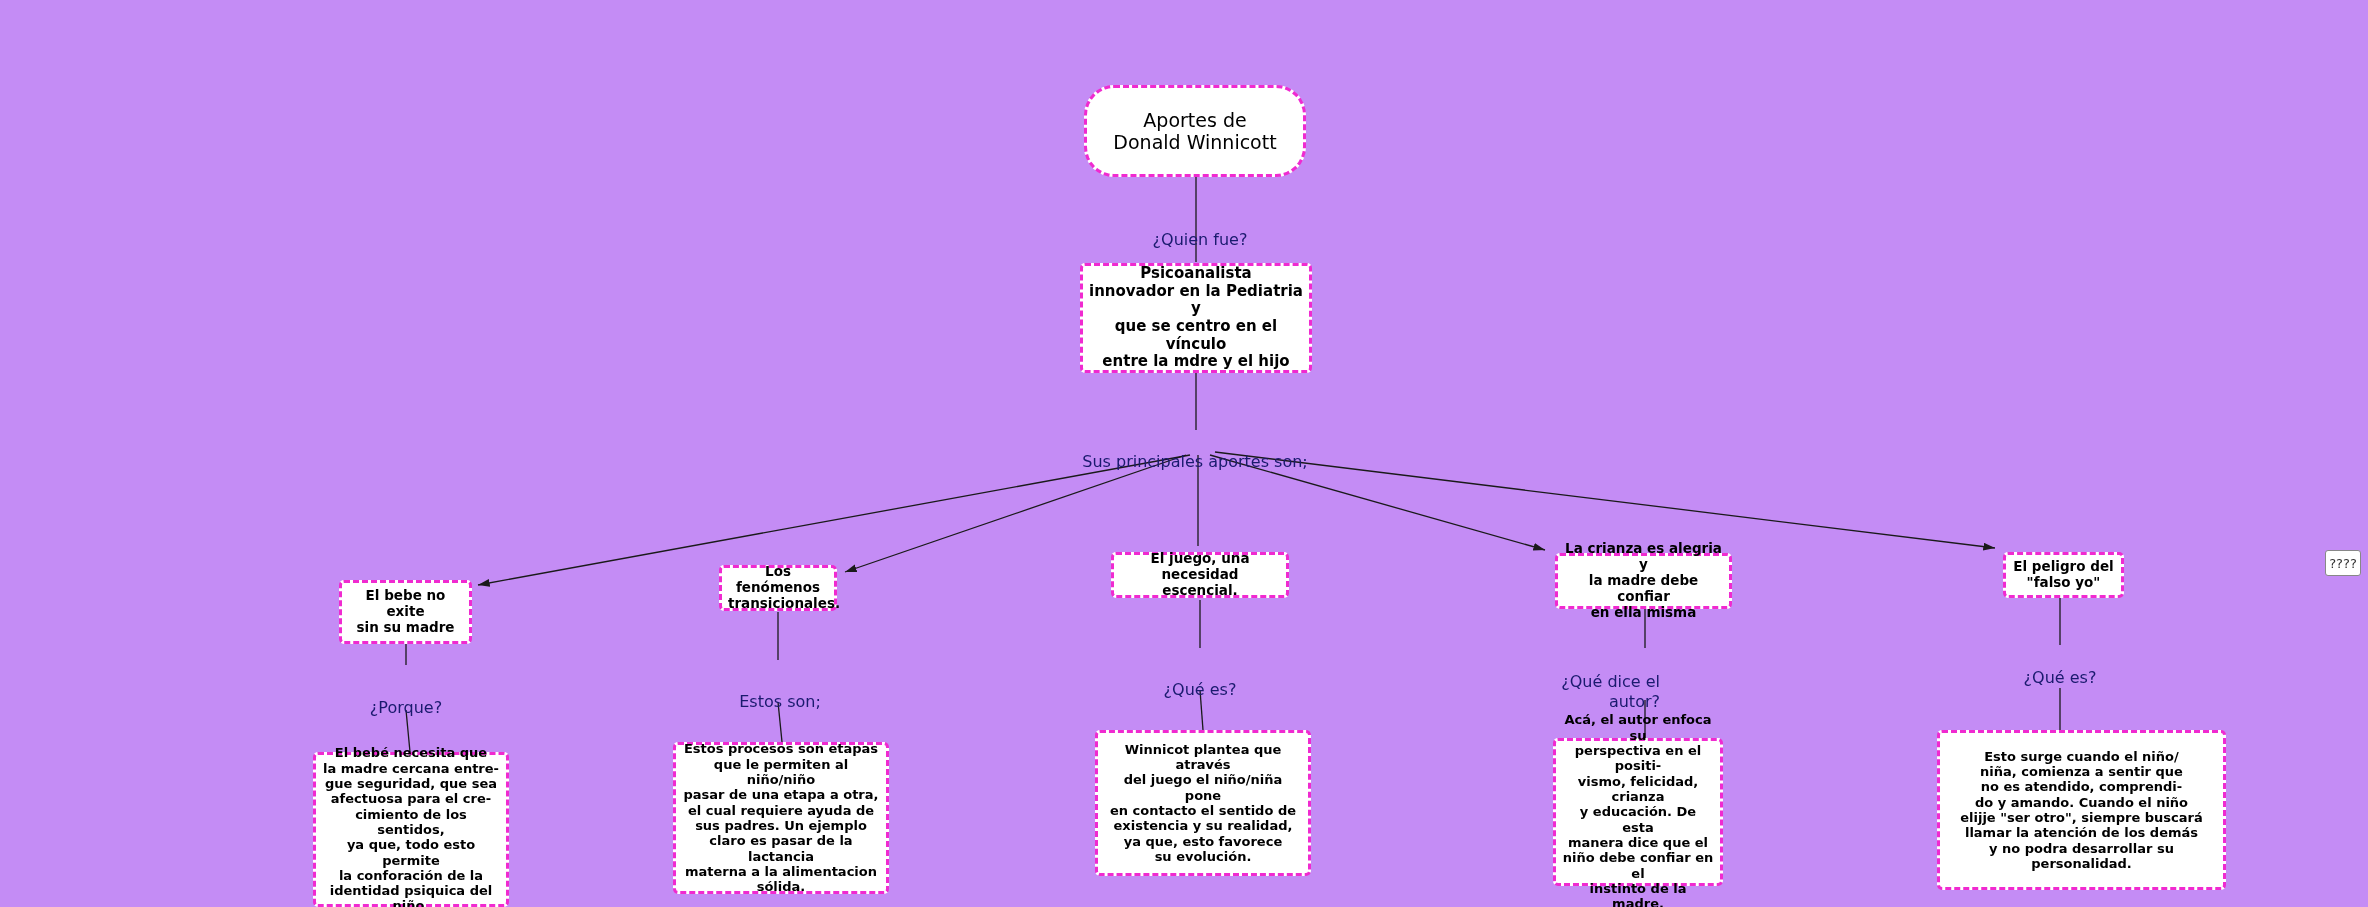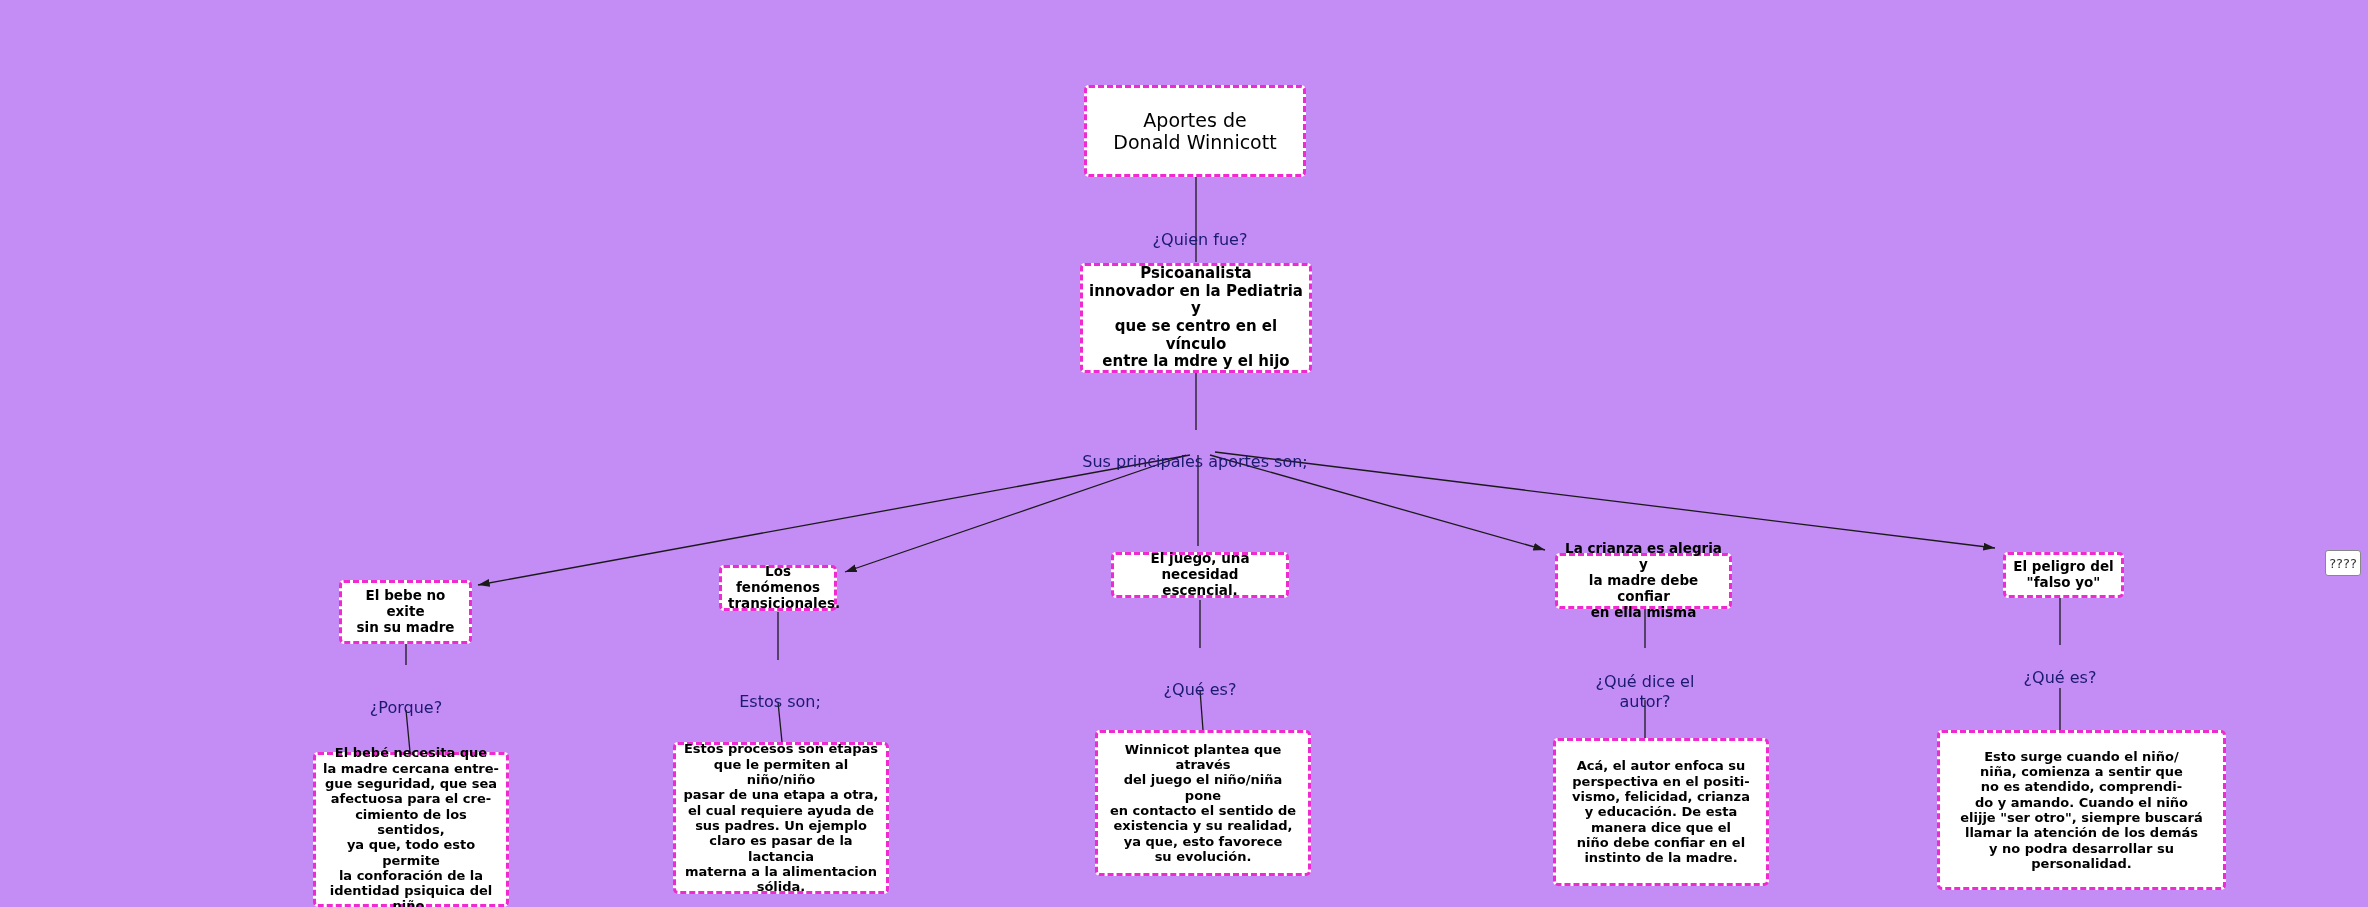--- a/index.html
+++ b/index.html
@@ -113,21 +113,21 @@
     <line x1="778" y1="612" x2="778" y2="660" stroke="#1a1a1a" stroke-width="1.3"></line>
     <line x1="778" y1="702" x2="782" y2="742" stroke="#1a1a1a" stroke-width="1.3"></line>
     <line x1="1200" y1="600" x2="1200" y2="648" stroke="#1a1a1a" stroke-width="1.3"></line>
     <line x1="1200" y1="690" x2="1203" y2="730" stroke="#1a1a1a" stroke-width="1.3"></line>
     <line x1="1645" y1="608" x2="1645" y2="648" stroke="#1a1a1a" stroke-width="1.3"></line>
     <line x1="1645" y1="700" x2="1645" y2="738" stroke="#1a1a1a" stroke-width="1.3"></line>
     <line x1="2060" y1="598" x2="2060" y2="645" stroke="#1a1a1a" stroke-width="1.3"></line>
     <line x1="2060" y1="688" x2="2060" y2="730" stroke="#1a1a1a" stroke-width="1.3"></line>
   </svg>
 
-  <div class="node title-node" style="left:1084px; top:85px; width:222px; height:92px;">
+  <div class="node title-node" style="left:1084px; top:85px; width:222px; height:92px;border-radius:30px;">
     <span class="node-text">Aportes de
 Donald Winnicott</span>
   </div>
 
   <div class="edge-label" style="left:1120px; top:210px; width:160px;">
     <span>¿Quien fue?</span>
   </div>
 
   <div class="node sub-node" style="left:1080px; top:263px; width:232px; height:110px;">
     <span class="node-text">Psicoanalista
@@ -171,21 +171,21 @@
   </div>
 
   <div class="edge-label" style="left:710px; top:672px; width:140px;">
     <span>Estos son;</span>
   </div>
 
   <div class="edge-label" style="left:1130px; top:660px; width:140px;">
     <span>¿Qué es?</span>
   </div>
 
-  <div class="edge-label" style="left:1575px; top:652px; width:140px;">
+  <div class="edge-label" style="left:1520px; top:652px; width:140px;text-align:right;">
     <span>¿Qué dice el
 autor?</span>
   </div>
 
   <div class="edge-label" style="left:1990px; top:648px; width:140px;">
     <span>¿Qué es?</span>
   </div>
 
   <div class="node detail-node" style="left:313px; top:752px; width:196px; height:155px;">
     <span class="node-text">El bebé necesita que
@@ -211,21 +211,21 @@
 
   <div class="node detail-node" style="left:1095px; top:730px; width:216px; height:146px;">
     <span class="node-text">Winnicot plantea que através
 del juego el niño/niña pone
 en contacto el sentido de
 existencia y su realidad,
 ya que, esto favorece
 su evolución.</span>
   </div>
 
-  <div class="node detail-node" style="left:1553px; top:738px; width:216px; height:148px;">
+  <div class="node detail-node" style="left:1553px; top:738px; width:170px; height:148px;">
     <span class="node-text">Acá, el autor enfoca su
 perspectiva en el positi-
 vismo, felicidad, crianza
 y educación. De esta
 manera dice que el
 niño debe confiar en el
 instinto de la madre.</span>
   </div>
 
   <div class="node detail-node" style="left:1937px; top:730px; width:289px; height:160px;">

